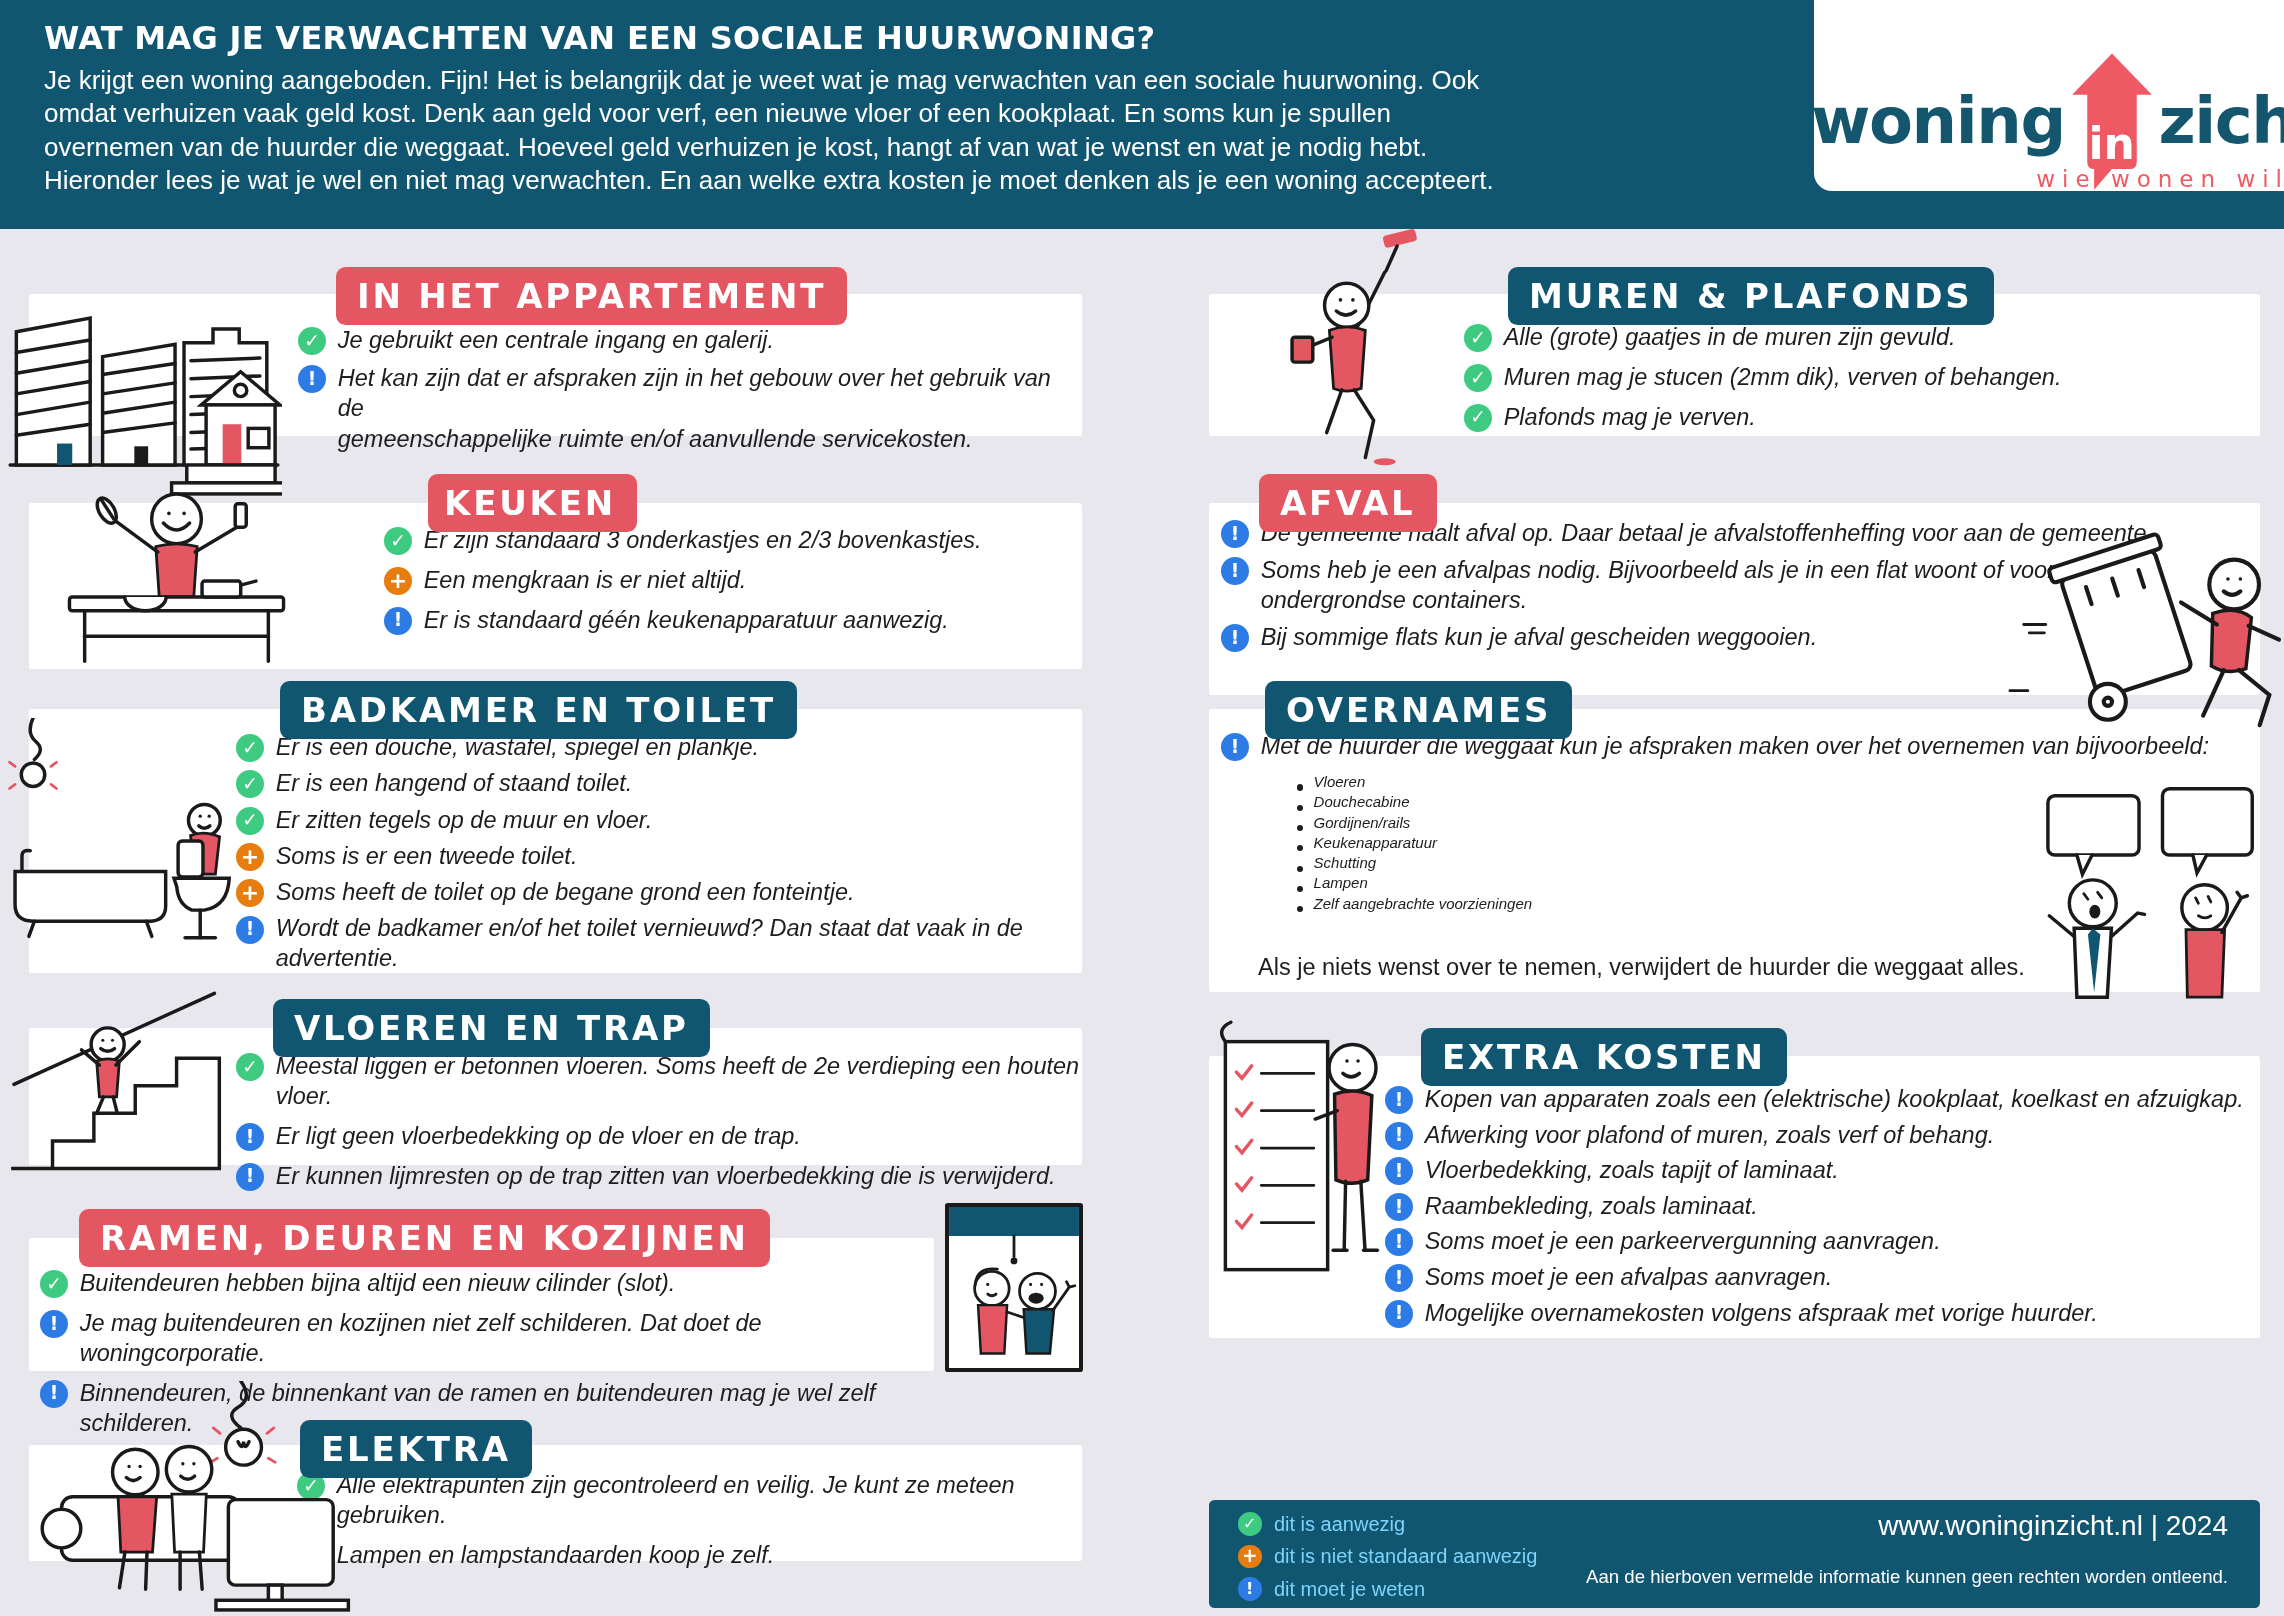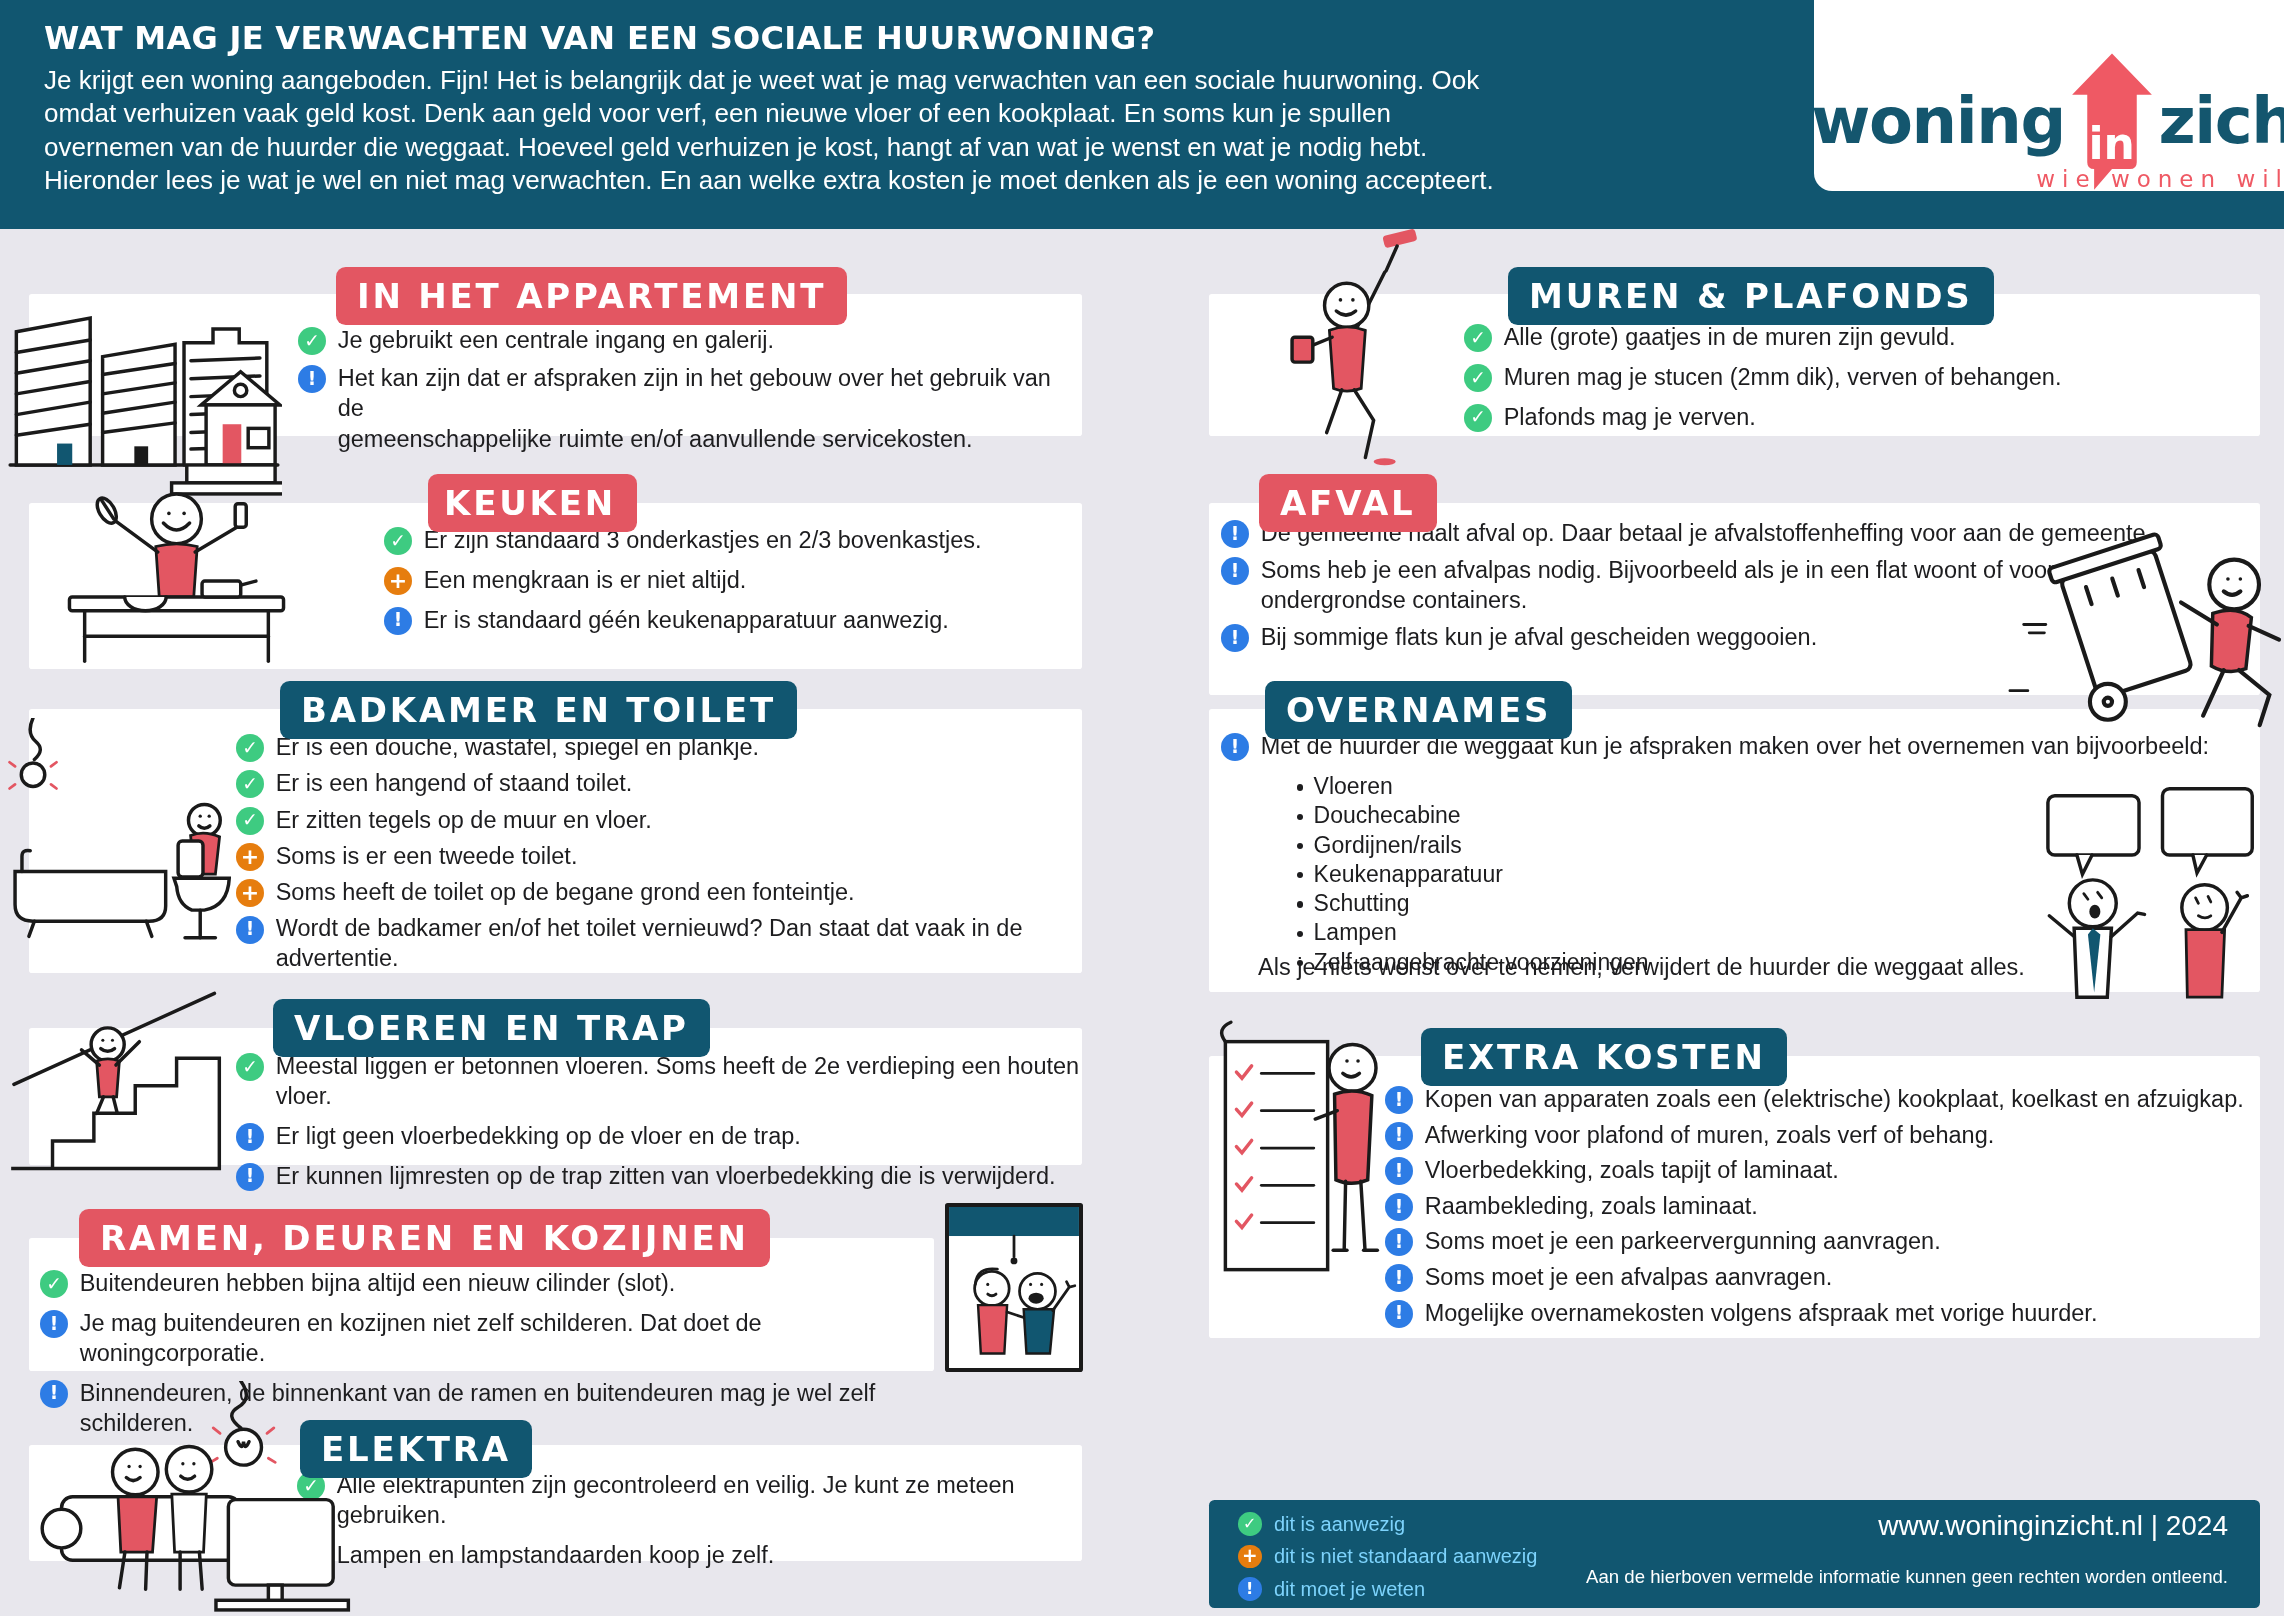--- a/index.html
+++ b/index.html
@@ -39,25 +39,25 @@
   .badge.red{background:var(--red);}
   .badge.teal{background:var(--teal);}
   .items{position:absolute;display:flex;flex-direction:column;z-index:2;}
   .item{display:flex;align-items:flex-start;gap:11.7px;}
   .ic{flex:0 0 auto;width:28px;height:28px;border-radius:50%;color:#fff;display:flex;
     align-items:center;justify-content:center;font-weight:700;font-size:18.6px;margin-top:2.1px;
     font-family:"DejaVu Sans",sans-serif;line-height:1;}
   .ic.check{background:var(--green);}
   .ic.plus{background:var(--orange);font-size:22px;}
   .ic.info{background:var(--blue);}
-  .t{font-size:23.5px;line-height:1.28;color:var(--ink);white-space:pre-line;}
+  .t{font-size:23.5px;line-height:1.28;color:var(--ink);white-space:pre-line;font-style:italic;}
   .bullets{position:absolute;display:flex;flex-direction:column;gap:3.5px;z-index:2;}
   .bullet{display:flex;align-items:flex-start;gap:10.4px;}
   .bullet .dot{flex:0 0 auto;width:6.2px;height:6.2px;border-radius:50%;background:var(--ink);margin-top:10.4px;}
-  .bullet .t{font-size:23px;line-height:1.12;}
+  .bullet .t{font-size:15px;line-height:1.12;}
   .note{position:absolute;font-size:23.5px;color:var(--ink);z-index:2;}
   .illu{position:absolute;z-index:2;}
 
   
   .window-card{position:absolute;left:945px;top:1203px;width:138px;height:169px;background:#fff;
     border:4.1px solid #1a1a1a;border-radius:2.8px;z-index:2;}
 
   
   .footer{position:absolute;left:1209px;top:1500px;width:1051px;height:108px;background:var(--teal);
     border-radius:5.5px;z-index:2;}

